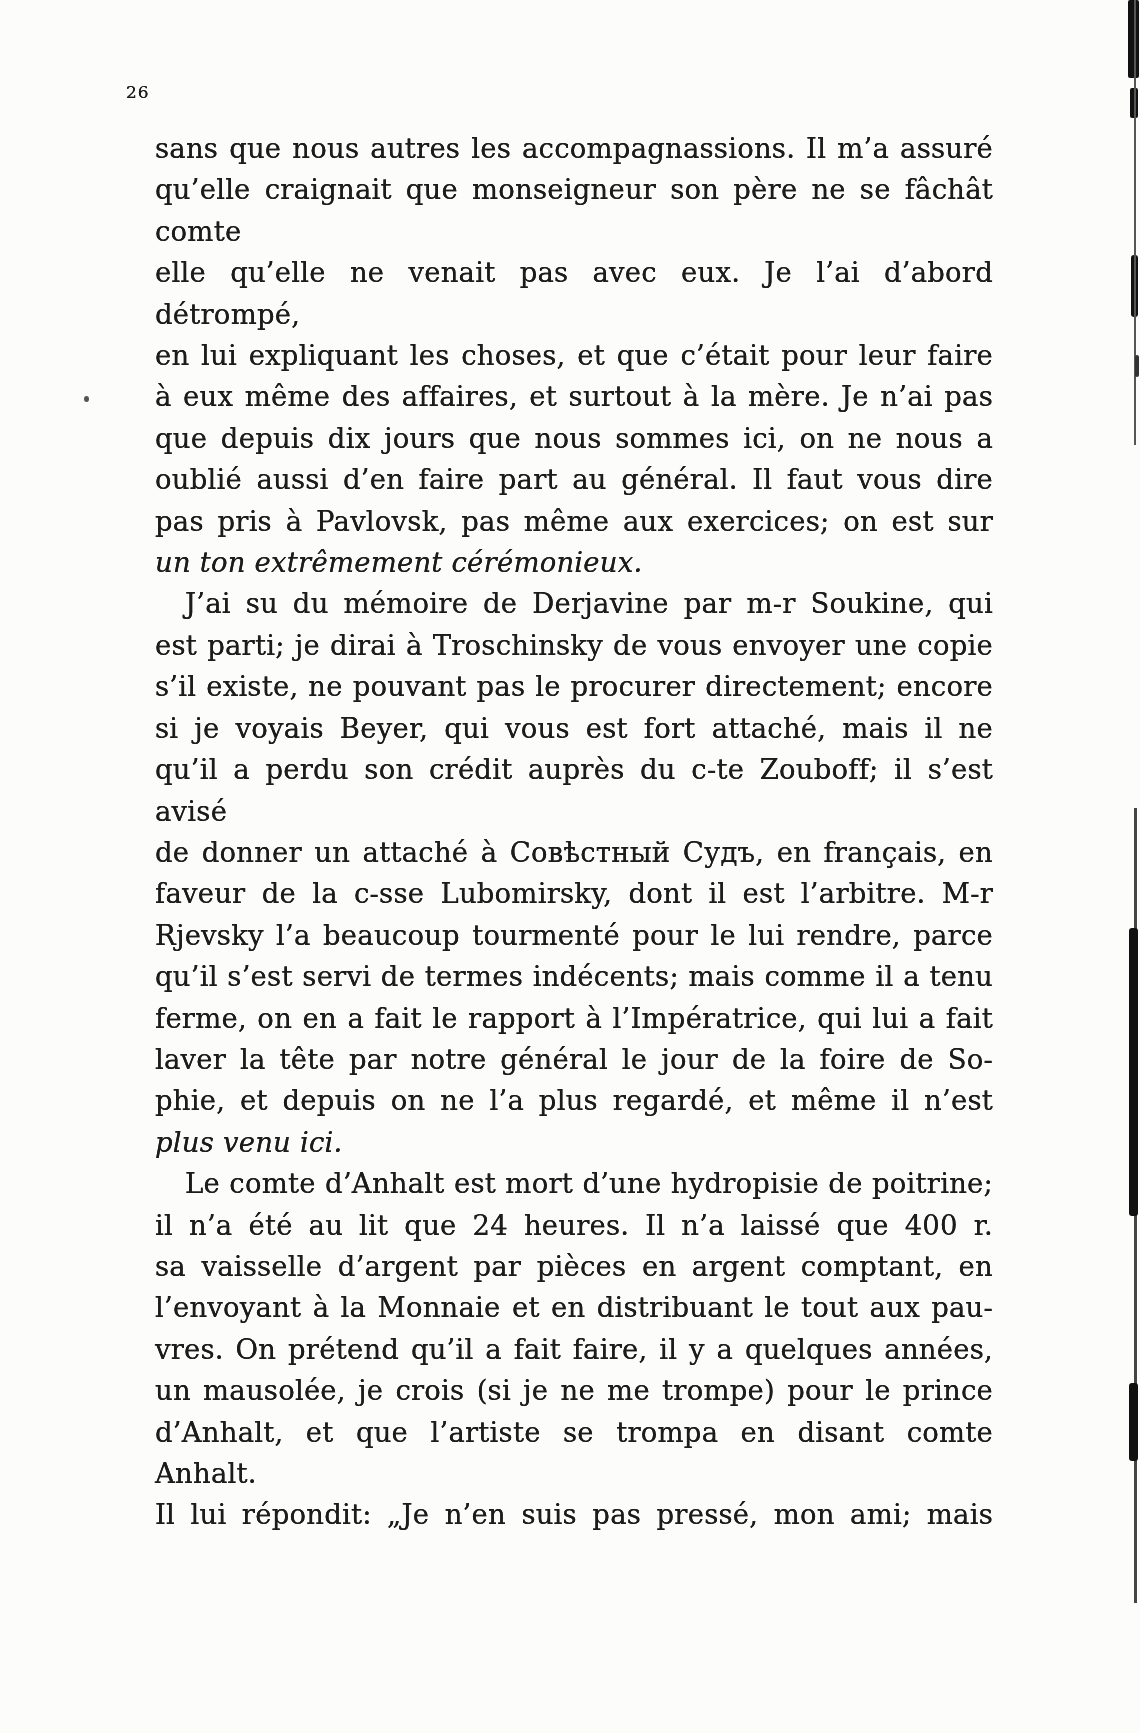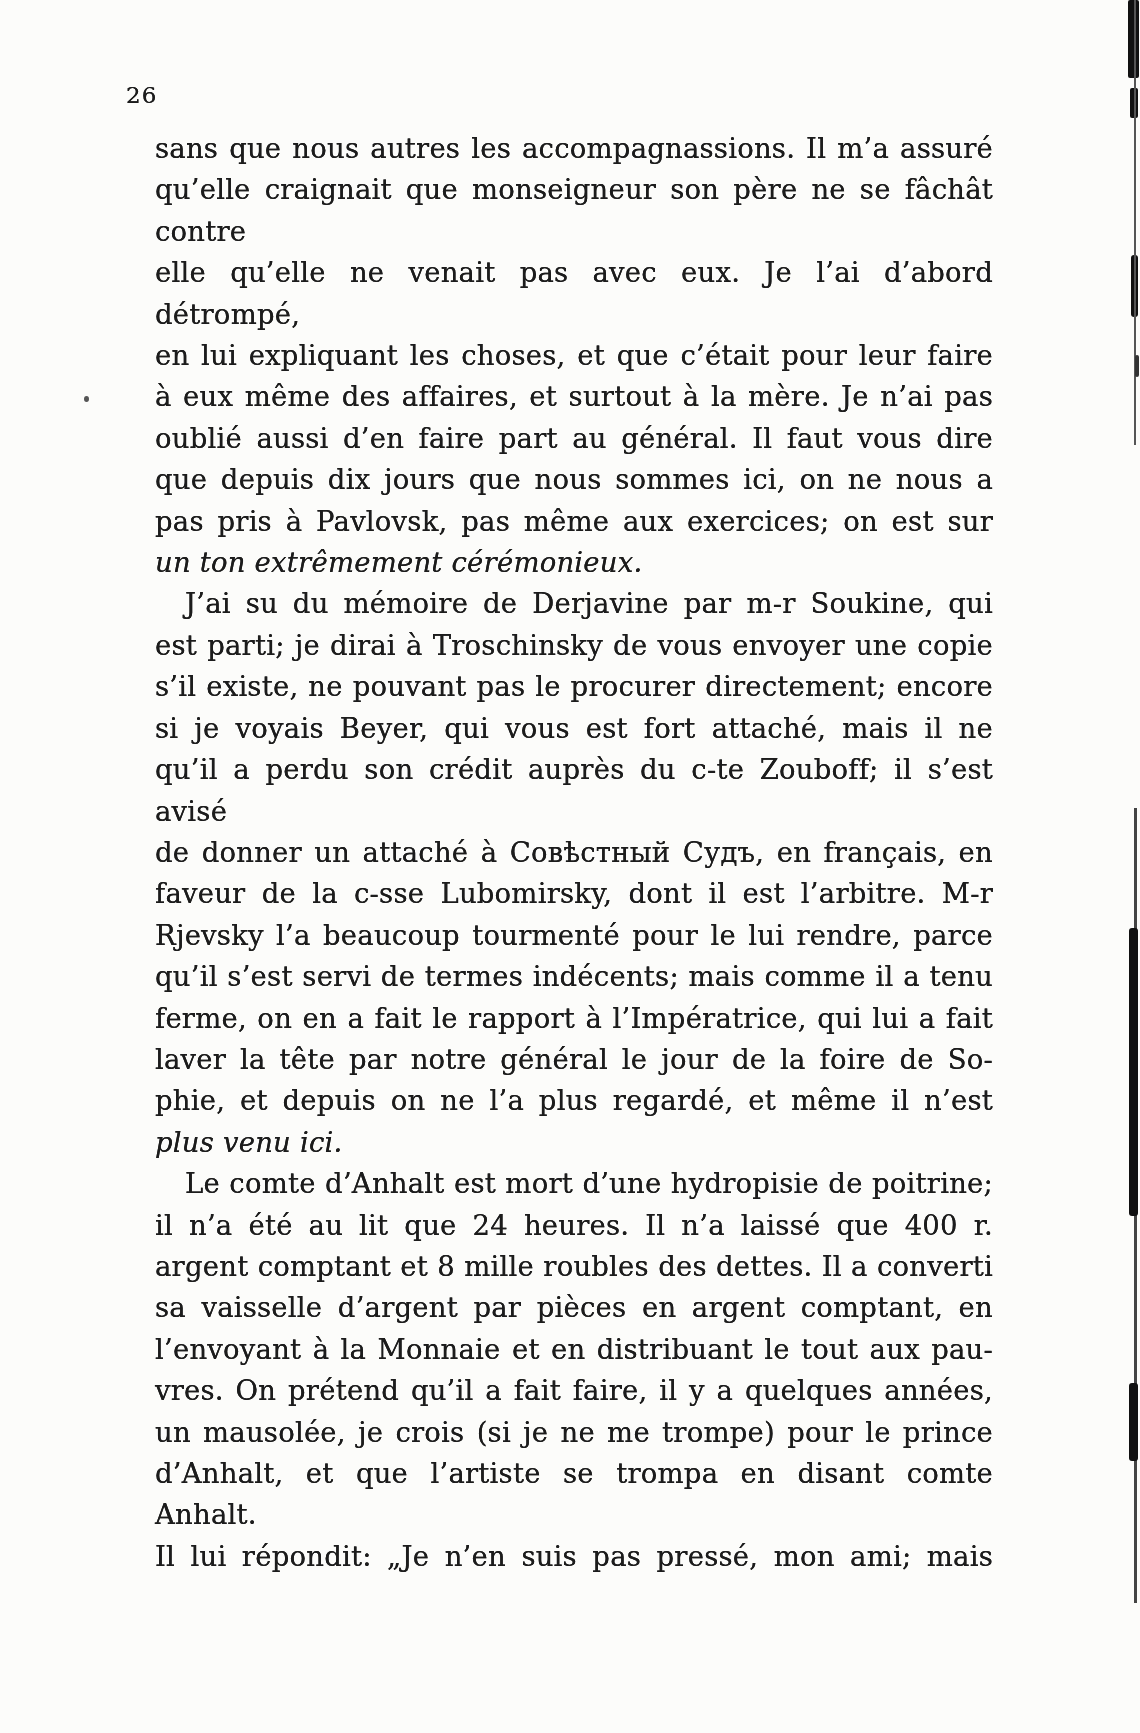--- a/index.html
+++ b/index.html
@@ -13,21 +13,21 @@
     height: 1733px;
     background: var(--paper, #fcfcfa);
     overflow: hidden;
     font-family: "DejaVu Serif", "Liberation Serif", serif;
     color: var(--ink, #1c1c1c);
   }
   .page-number {
     position: absolute;
     left: 126px;
     top: 82px;
-    font-size: 23px;
+    font-size: 17px;
     letter-spacing: 1px;
     text-shadow: 0 0 0.5px currentColor;
   }
   .text-block {
     position: absolute;
     left: 155px;
     top: 128px;
     width: 838px;
   }
   .paragraph {
@@ -66,26 +66,26 @@
   .a9 { left: 84px;   top: 396px; width: 5px;  height: 6px;   background: #555; border-radius: 50%; }
 </style>
 </head>
 <body>
 
 <div class="page">
   <div class="page-number">26</div>
   <div class="text-block">
       <div class="paragraph">
         <div class="line">sans que nous autres les accompagnassions. Il m’a assuré</div>
-        <div class="line">qu’elle craignait que monseigneur son père ne se fâchât contre</div>
+        <div class="line">qu’elle craignait que monseigneur son père ne se fâchât comte</div>
         <div class="line">elle qu’elle ne venait pas avec eux. Je l’ai d’abord détrompé,</div>
         <div class="line">en lui expliquant les choses, et que c’était pour leur faire</div>
         <div class="line">à eux même des affaires, et surtout à la mère. Je n’ai pas</div>
+        <div class="line">que depuis dix jours que nous sommes ici, on ne nous a</div>
         <div class="line">oublié aussi d’en faire part au général. Il faut vous dire</div>
-        <div class="line">que depuis dix jours que nous sommes ici, on ne nous a</div>
         <div class="line">pas pris à Pavlovsk, pas même aux exercices; on est sur</div>
         <div class="line flush">un ton extrêmement cérémonieux.</div>
       </div>
       <div class="paragraph">
         <div class="line indent">J’ai su du mémoire de Derjavine par m-r Soukine, qui</div>
         <div class="line">est parti; je dirai à Troschinsky de vous envoyer une copie</div>
         <div class="line">s’il existe, ne pouvant pas le procurer directement; encore</div>
         <div class="line">si je voyais Beyer, qui vous est fort attaché, mais il ne</div>
       </div>
       <div class="paragraph">
@@ -95,21 +95,20 @@
         <div class="line">Rjevsky l’a beaucoup tourmenté pour le lui rendre, parce</div>
         <div class="line">qu’il s’est servi de termes indécents; mais comme il a tenu</div>
         <div class="line">ferme, on en a fait le rapport à l’Impératrice, qui lui a fait</div>
         <div class="line">laver la tête par notre général le jour de la foire de So-</div>
         <div class="line">phie, et depuis on ne l’a plus regardé, et même il n’est</div>
         <div class="line flush">plus venu ici.</div>
       </div>
       <div class="paragraph">
         <div class="line indent">Le comte d’Anhalt est mort d’une hydropisie de poitrine;</div>
         <div class="line">il n’a été au lit que 24 heures. Il n’a laissé que 400 r.</div>
-        <div class="line">argent comptant et 8 mille roubles des dettes. Il a converti</div>
         <div class="line">sa vaisselle d’argent par pièces en argent comptant, en</div>
         <div class="line">l’envoyant à la Monnaie et en distribuant le tout aux pau-</div>
         <div class="line">vres. On prétend qu’il a fait faire, il y a quelques années,</div>
         <div class="line">un mausolée, je crois (si je ne me trompe) pour le prince</div>
         <div class="line">d’Anhalt, et que l’artiste se trompa en disant comte Anhalt.</div>
         <div class="line">Il lui répondit: „Je n’en suis pas pressé, mon ami; mais</div>
       </div>
     </div>
 
   <div class="artifact a1"></div>

